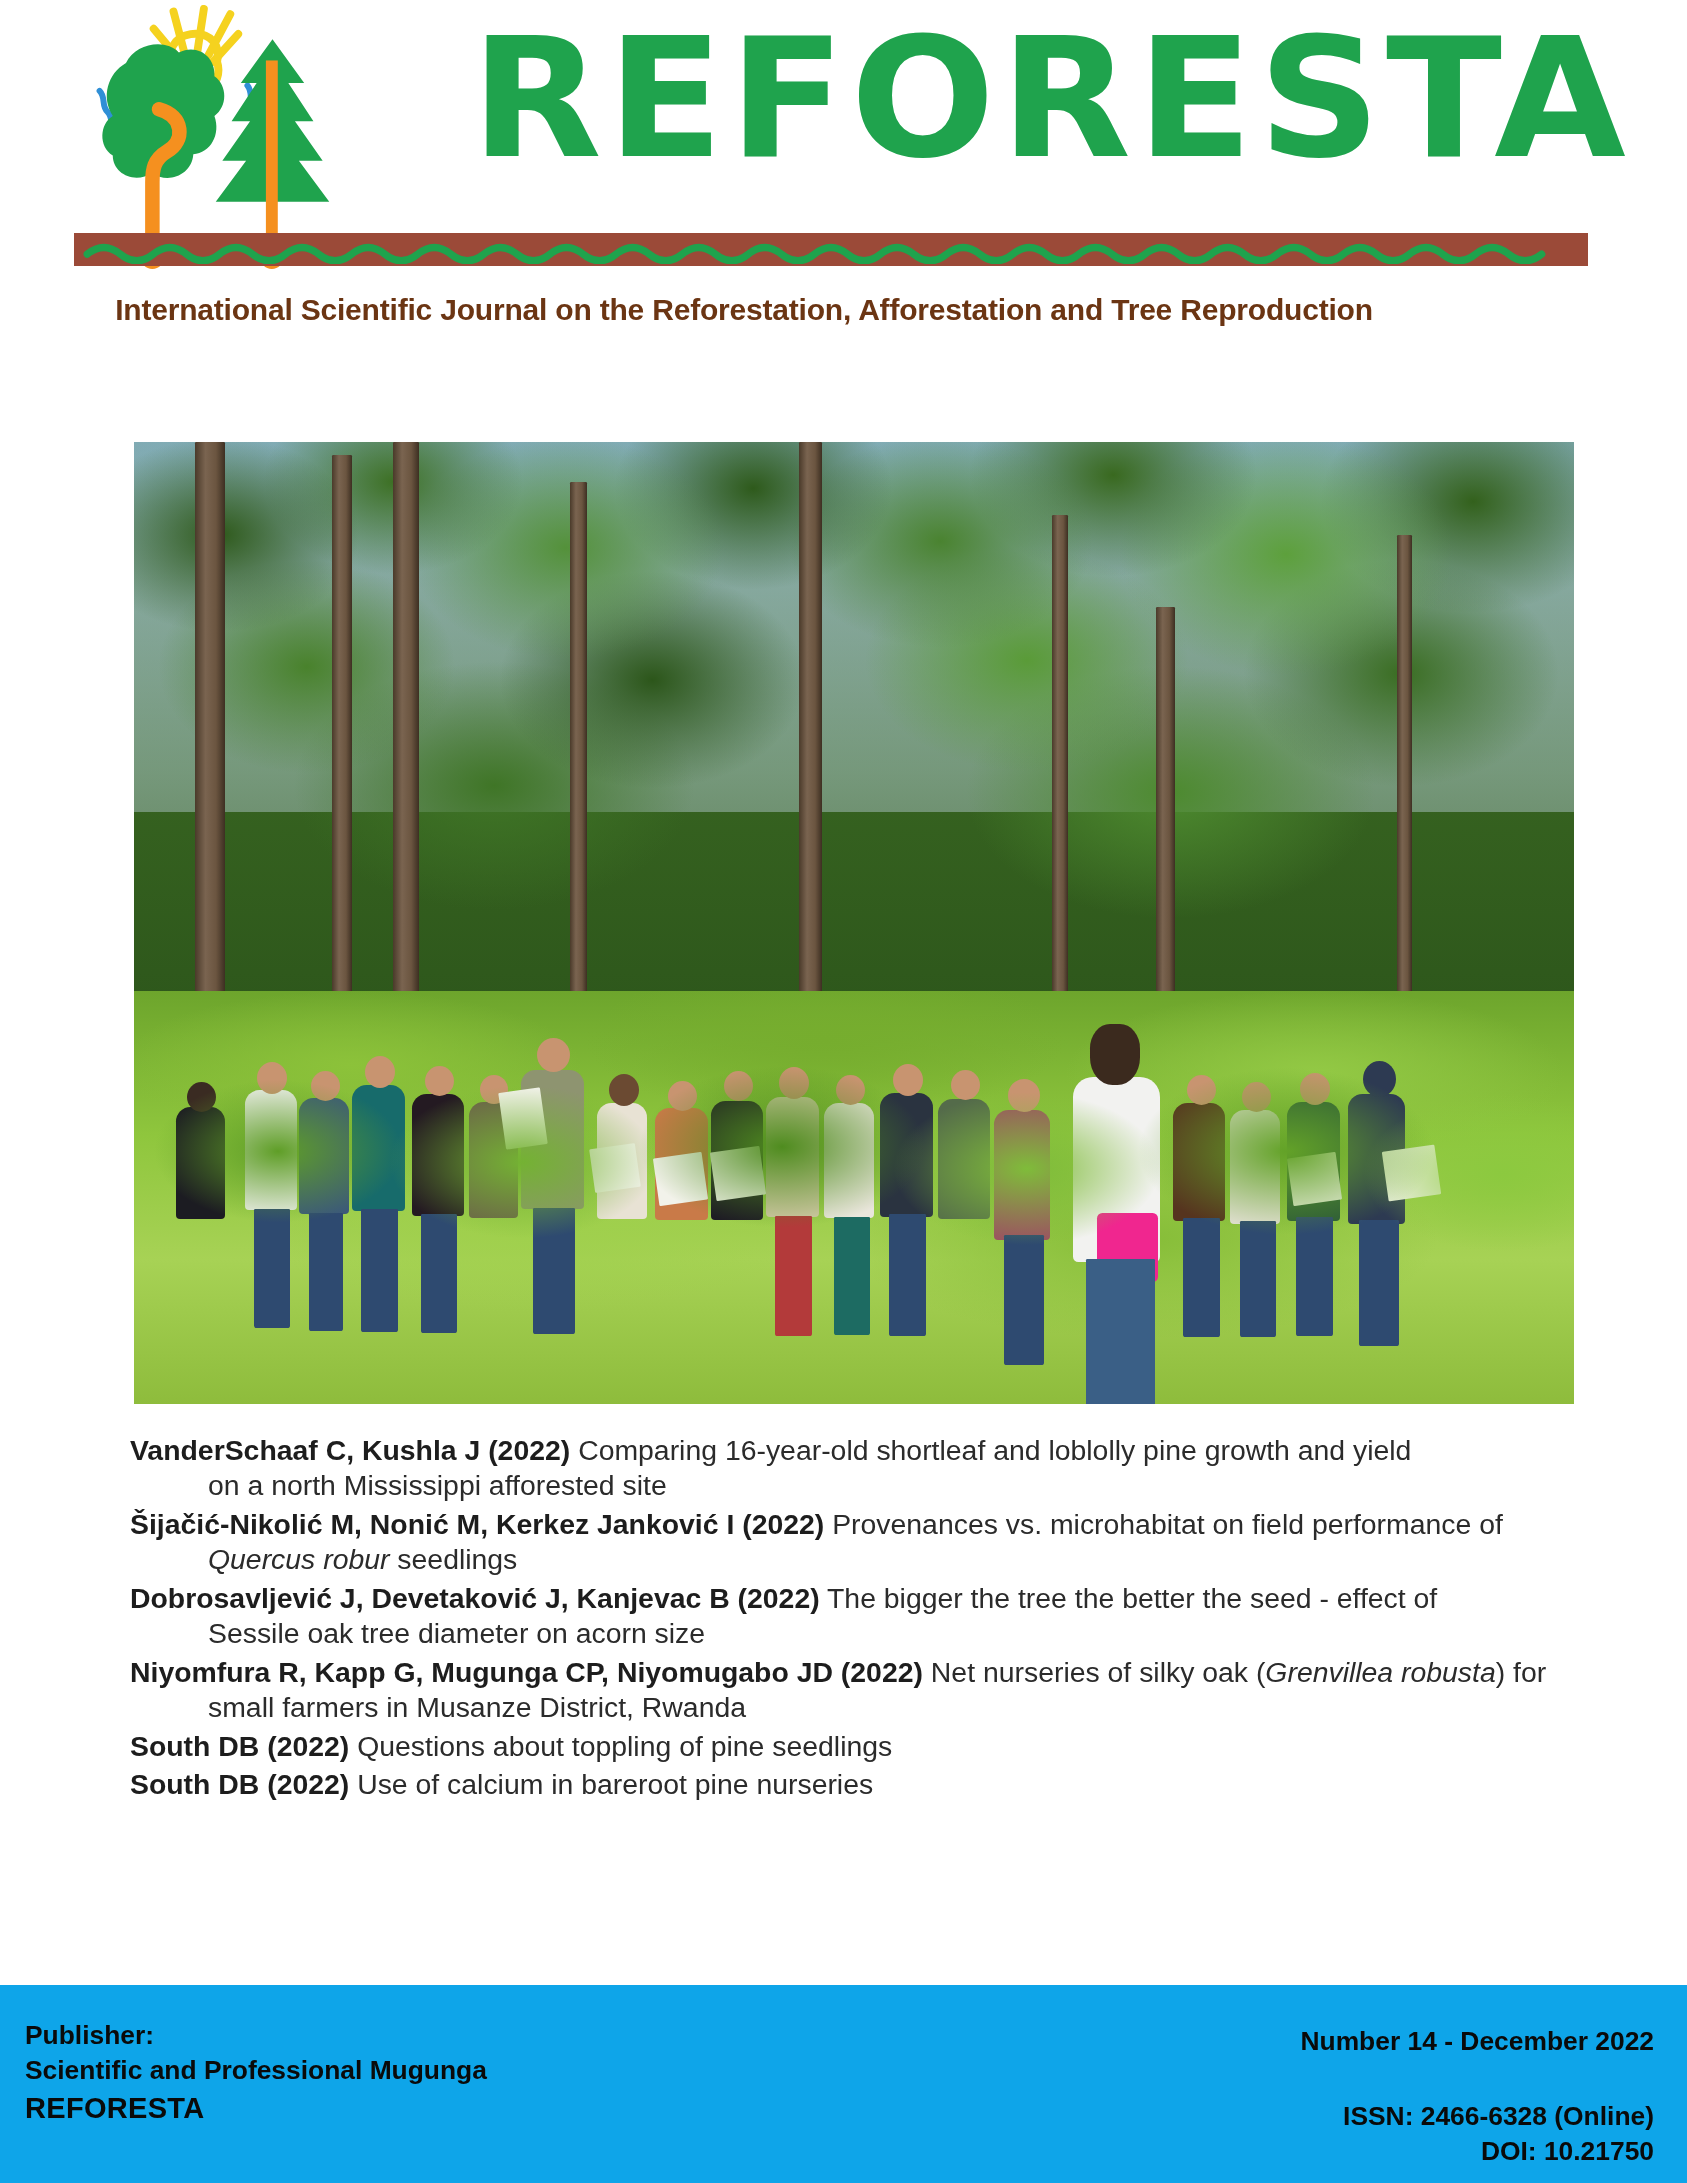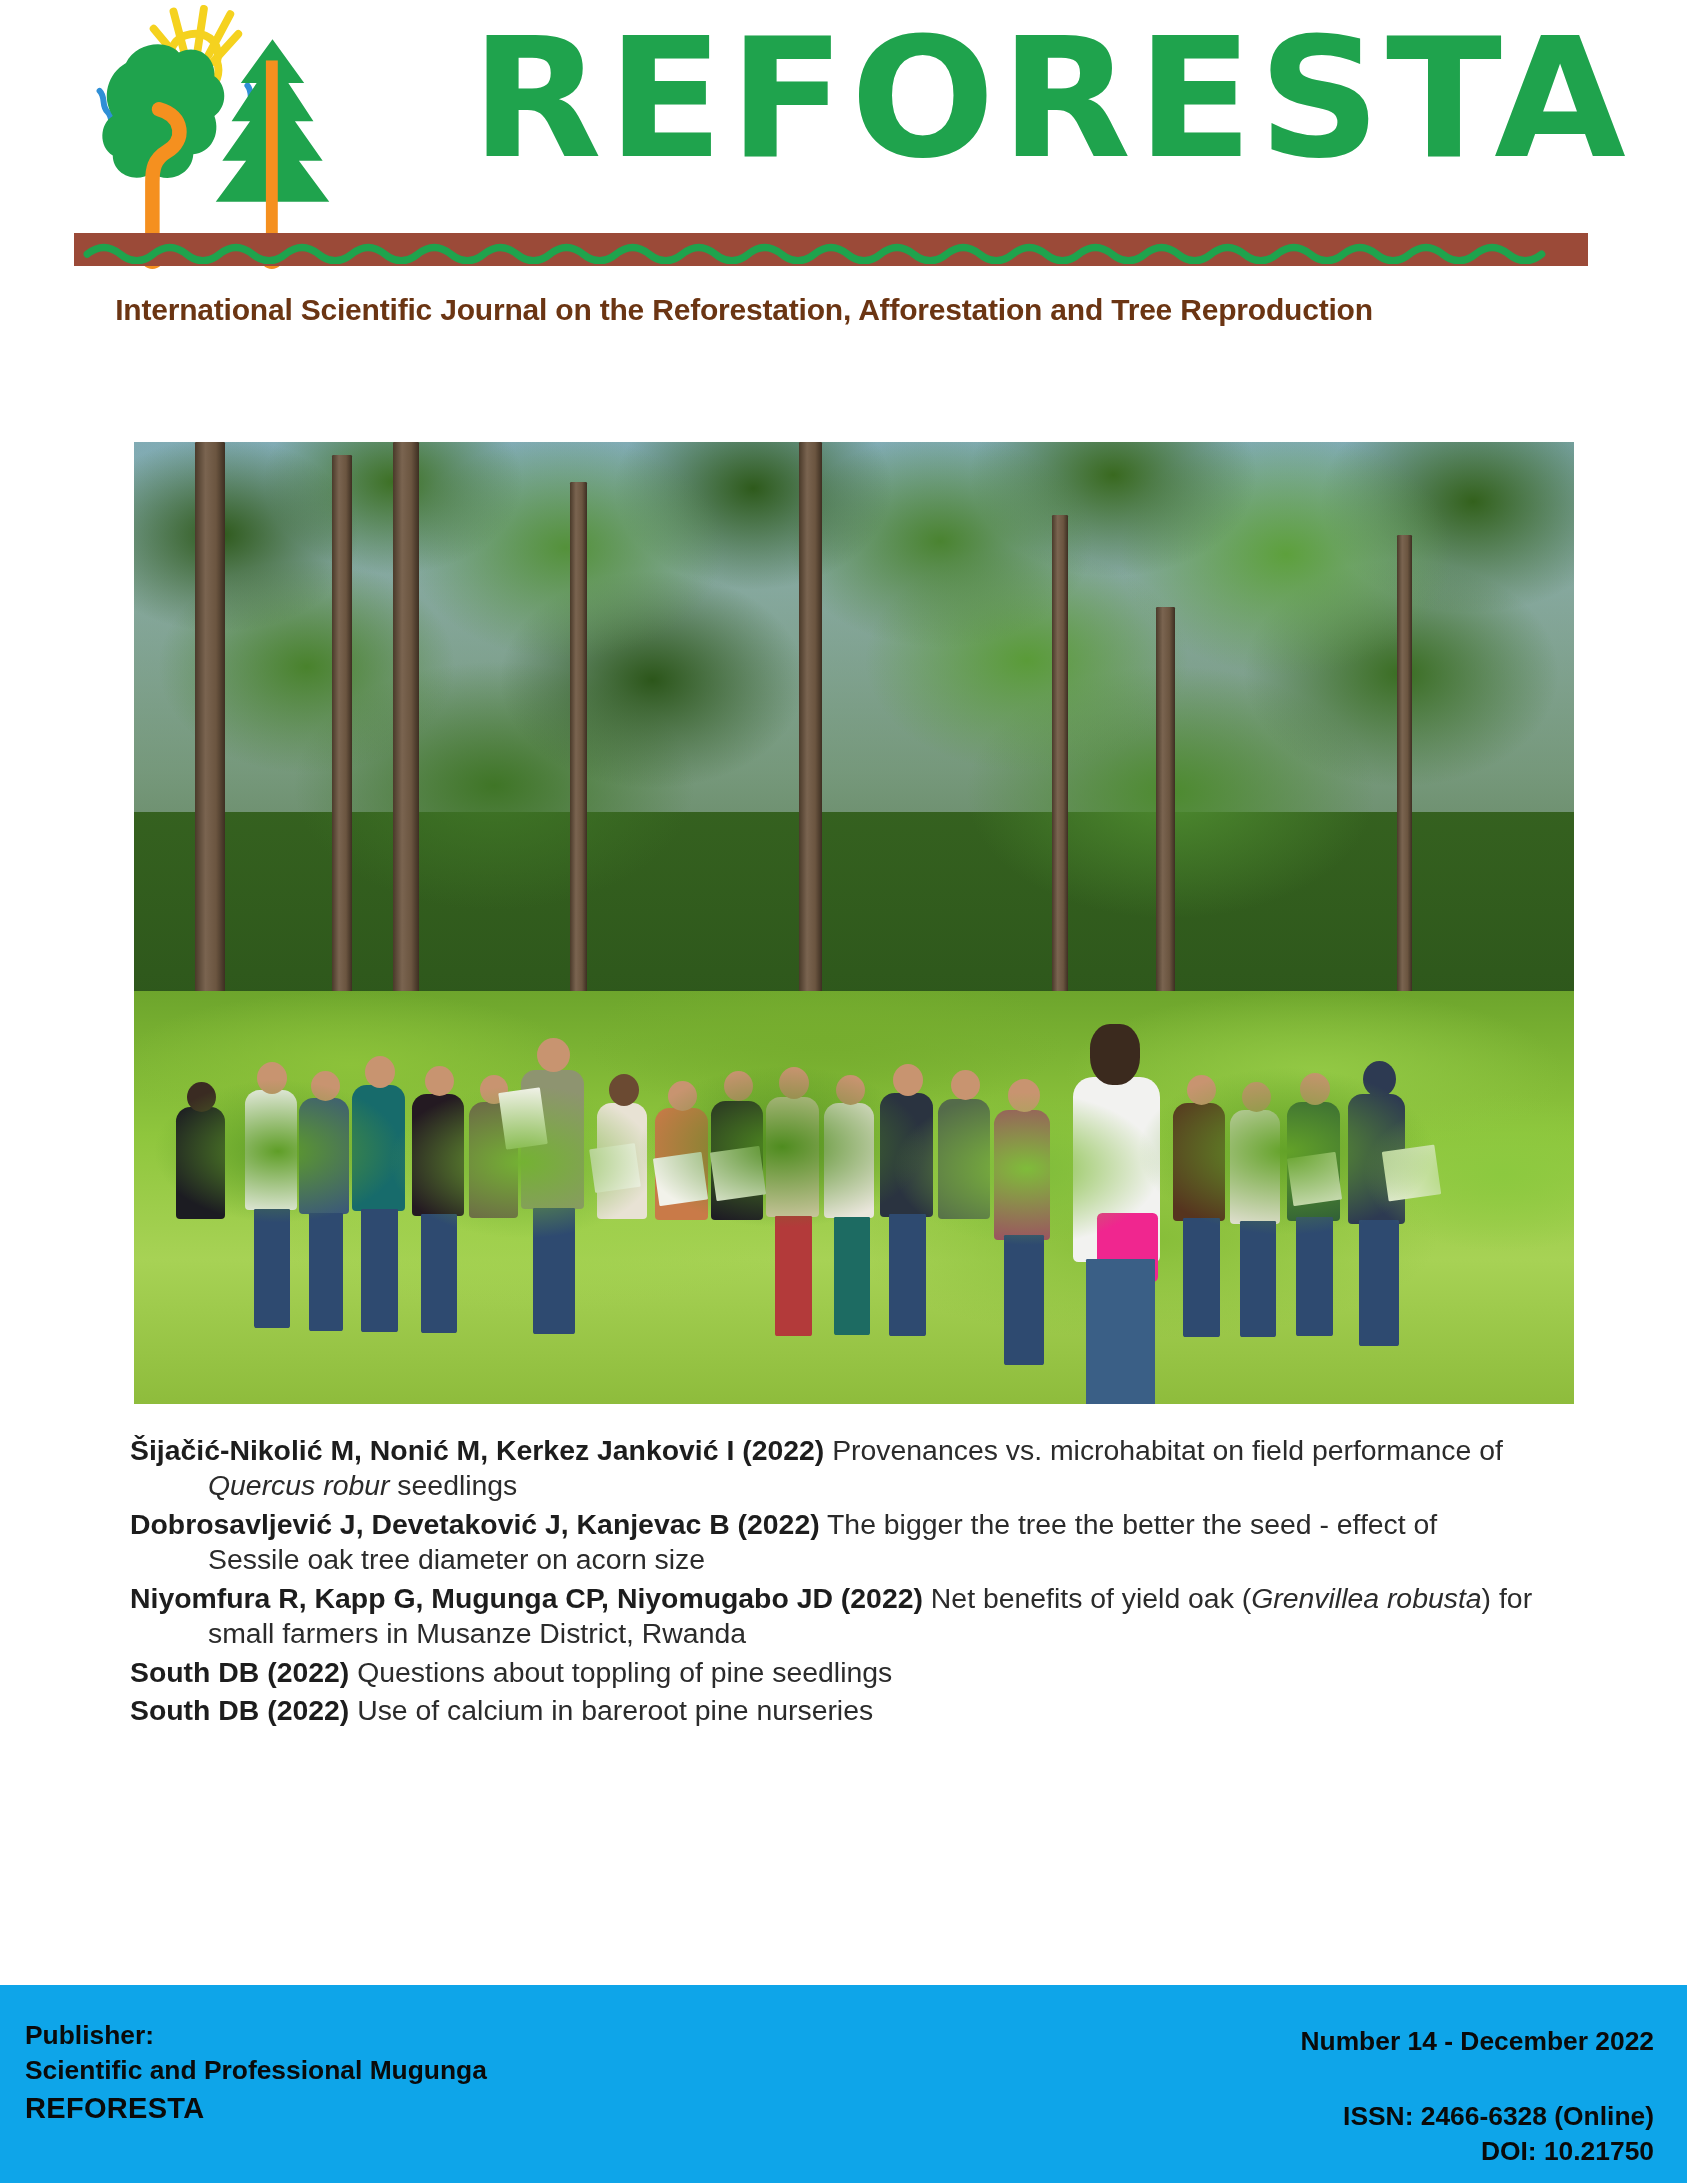--- a/index.html
+++ b/index.html
@@ -375,33 +375,37 @@
     <div class="legs" style="left:1225px;top:778px;width:40px; height:126px;"></div>
     <div class="paper" style="left:1251px;top:706px; width:53px; height:50px;"></div>
   </div>
 
   <div class="ph-layer" id="ph-bushline"></div>
 </div>
 
 <div id="article-list">
 
 
+  <p class="article">
+    <span class="authors">VanderSchaaf C, Kushla J (2022)</span><span class="ttl"> Comparing 16-year-old shortleaf and loblolly pine growth and yield</span>
+    <span class="cont"><span class="ttl"> on a north Mississippi afforested site</span></span>
+  </p>
 
   <p class="article">
     <span class="authors">Šijačić-Nikolić M, Nonić M, Kerkez Janković I (2022)</span><span class="ttl"> Provenances vs. microhabitat on field performance of </span>
     <span class="cont"><span class="ital">Quercus robur</span><span class="ttl"> seedlings</span></span>
   </p>
 
   <p class="article">
     <span class="authors">Dobrosavljević J, Devetaković J, Kanjevac B (2022)</span><span class="ttl"> The bigger the tree the better the seed - effect of</span>
     <span class="cont"><span class="ttl"> Sessile oak tree diameter on acorn size</span></span>
   </p>
 
   <p class="article">
-    <span class="authors">Niyomfura R, Kapp G, Mugunga CP, Niyomugabo JD (2022)</span><span class="ttl"> Net benefits of yield oak (</span><span class="ital">Grenvillea robusta</span><span class="ttl">) for</span>
+    <span class="authors">Niyomfura R, Kapp G, Mugunga CP, Niyomugabo JD (2022)</span><span class="ttl"> Net nurseries of silky oak (</span><span class="ital">Grenvillea robusta</span><span class="ttl">) for</span>
     <span class="cont"><span class="ttl"> small farmers in Musanze District, Rwanda</span></span>
   </p>
 
   <p class="article single">
     <span class="authors">South DB (2022)</span><span class="ttl"> Questions about toppling of pine seedlings</span>
   </p>
 
   <p class="article single">
     <span class="authors">South DB (2022)</span><span class="ttl"> Use of calcium in bareroot pine nurseries</span>
   </p>

